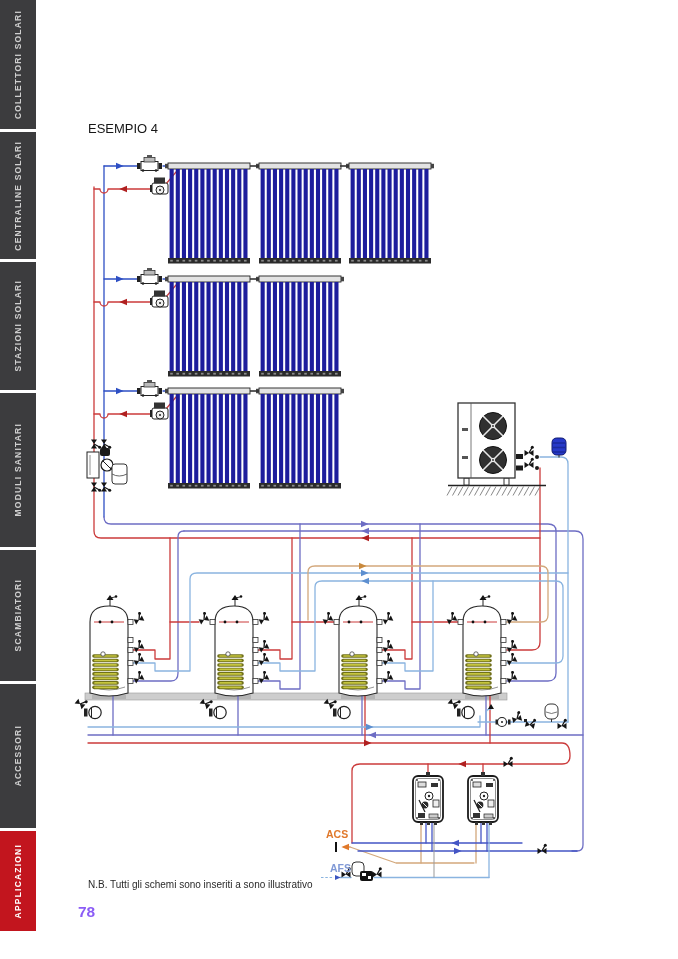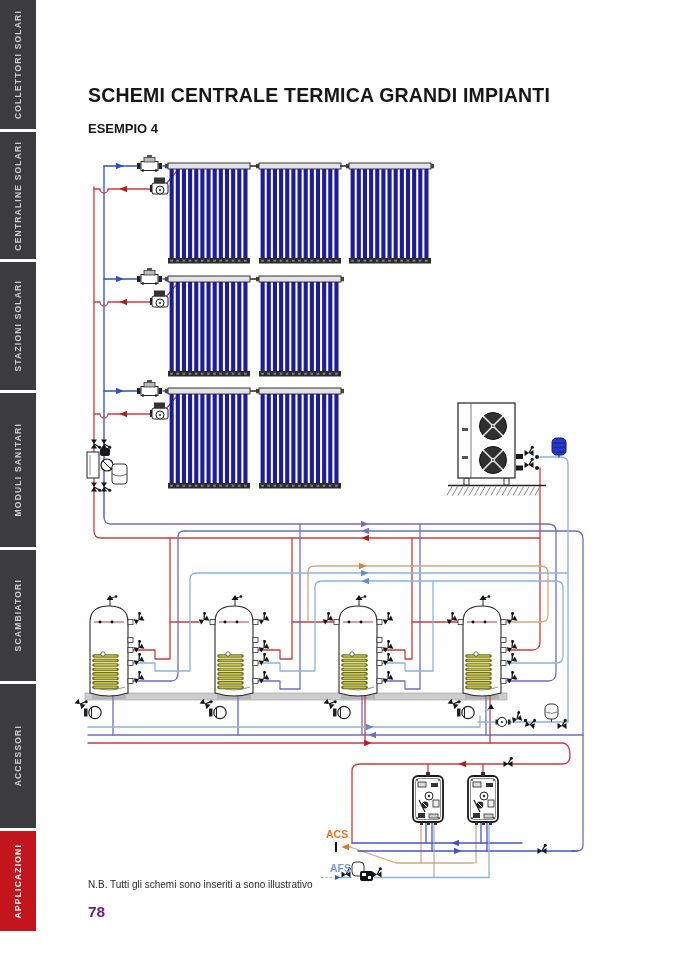--- a/index.html
+++ b/index.html
@@ -6,23 +6,23 @@
   .page{position:relative;width:678px;height:959px;background:#ffffff;overflow:hidden;
         font-family:"Liberation Sans", sans-serif;}
   
   .sidebar{position:absolute;left:0;top:0;width:36px;height:959px;}
   .tab{position:absolute;left:0;width:36px;display:flex;align-items:center;justify-content:center;cursor:pointer;}
   .tab span{writing-mode:vertical-rl;transform:rotate(180deg);font-size:8.5px;letter-spacing:1.2px;
             font-weight:600;color:#cfcfcf;white-space:nowrap;}
   .tab.active span{color:#ffffff;font-weight:700;}
   
   .title{position:absolute;left:88px;top:71px;width:520px;font-size:19.5px;font-weight:bold;color:#171717;letter-spacing:0.2px;}
-  .esempio{position:absolute;left:88px;top:121px;font-size:13px;font-weight:bold;color:#171717;}
+  .esempio{position:absolute;left:88px;top:121px;font-size:13px;font-weight:normal;color:#171717;}
   .note{position:absolute;left:88px;top:879px;font-size:10px;color:#2a2a2a;}
-  .pagenum{position:absolute;left:88px;top:903px;font-size:15.5px;font-weight:bold;color:#701a75;}
+  .pagenum{position:absolute;left:78px;top:903px;font-size:15.5px;font-weight:bold;color:#8b5cf6;}
   svg.diagram{position:absolute;left:0;top:0;}
 </style>
 </head>
 <body>
 
 <div class="page">
   <nav class="sidebar" id="sidebar">
       <div class="tab" style="top: 0px; height: 129px; background: rgb(60, 60, 62);">
         <span>COLLETTORI SOLARI</span>
       </div>
@@ -39,21 +39,20 @@
         <span>SCAMBIATORI</span>
       </div>
       <div class="tab" style="top: 684px; height: 144px; background: rgb(60, 60, 62);">
         <span>ACCESSORI</span>
       </div>
       <div class="tab active" style="top: 831px; height: 100px; background: rgb(194, 21, 30);">
         <span>APPLICAZIONI</span>
       </div>
     </nav>
 
-  <h1 class="title">SCHEMI CENTRALE TERMICA GRANDI IMPIANTI</h1>
   <div class="esempio">ESEMPIO 4</div>
 
   <svg class="diagram" id="diag" width="678" height="959" viewBox="0 0 678 959">
       <g>
         <rect x="85" y="693" width="422" height="7" fill="#cdcdcd" stroke="#9a9a9a" stroke-width="0.6"></rect>
         <rect x="92" y="695" width="34" height="4" fill="#b5b5b5"></rect>
         <rect x="217" y="695" width="34" height="4" fill="#b5b5b5"></rect>
         <rect x="341" y="695" width="34" height="4" fill="#b5b5b5"></rect>
         <rect x="465" y="695" width="34" height="4" fill="#b5b5b5"></rect>
       </g>

